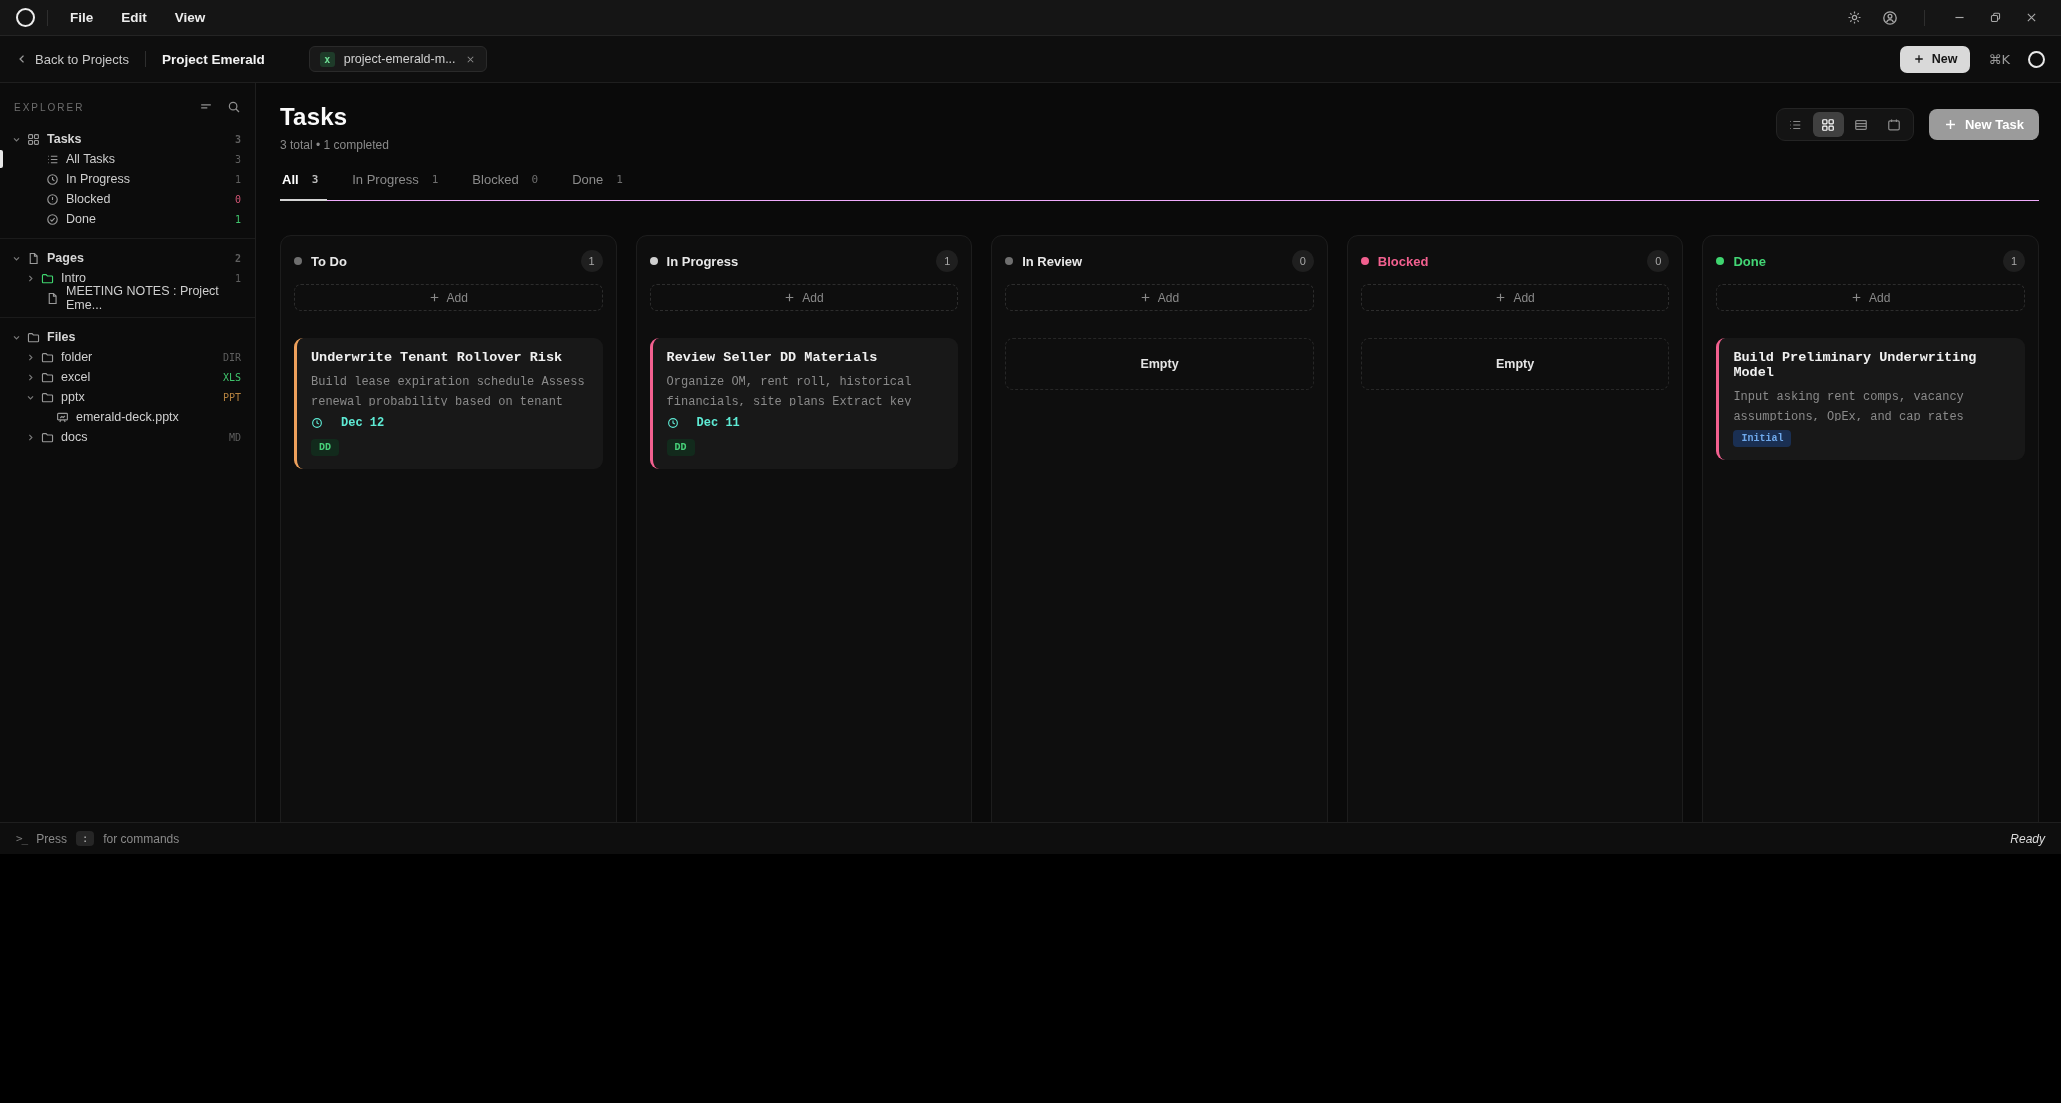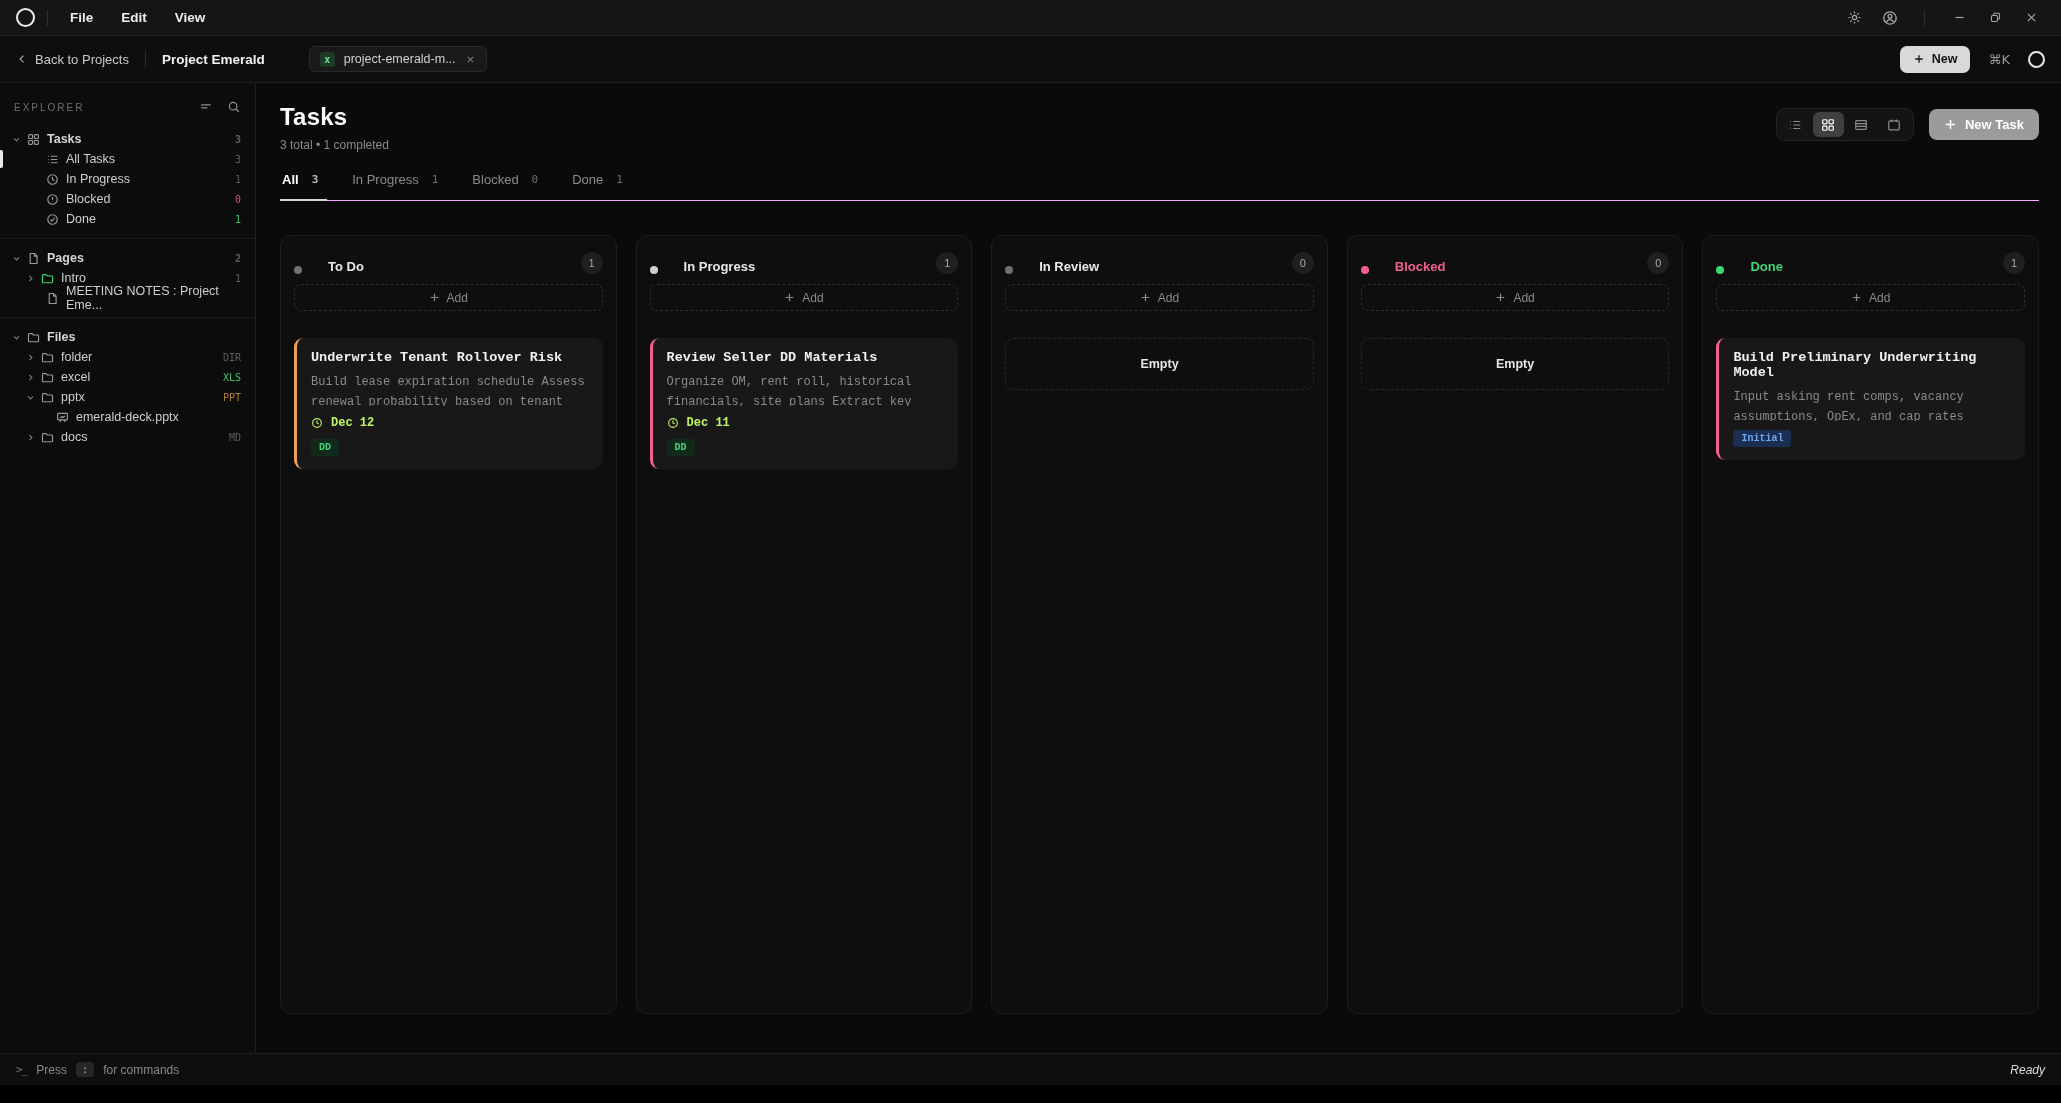--- a/index.html
+++ b/index.html
@@ -1,18 +1,18 @@
 <!DOCTYPE html>
 <html><head>
 <meta charset="utf-8">
 <style>
   * { margin:0; padding:0; box-sizing:border-box; }
   html,body { background:#000; }
   .app{
-    width:2061px; height:1085px; position:relative; overflow:hidden;
+    width:2061px; height:854px; position:relative; overflow:hidden;
     background:#0a0a0a; color:#e6e6e6;
     font-family:"Liberation Sans", sans-serif;
   }
   svg{ display:block; }
 
   
   .titlebar{ height:36px; background:#151515; border-bottom:1px solid #242424;
     display:flex; align-items:center; padding:0 16px; }
   .logo-ring{ width:19px; height:19px; border:2.5px solid #ededed; border-radius:50%; }
   .vsep{ width:1px; height:16px; background:#2e2e2e; margin:0 12px; }
@@ -83,36 +83,36 @@
   .tab:first-child{ padding-left:2px; }
   .tab .tabcount{ font-size:11px; color:#6e6e6e; font-family:"DejaVu Sans Mono", monospace; }
   .tab.active{ color:#ffffff; font-weight:700; }
   .tab.active .tabcount{ color:#bdbdbd; }
   .tab.active::after{ content:''; position:absolute; left:0; right:8px; bottom:-1px; height:2px; background:#d4d4d4; }
 
   
   .board{ display:flex; gap:19px; margin-top:34px; }
   .col{ flex:1; background:#0e0e0e; border:1px solid #1d1d1d; border-radius:11px;
     height:779px; padding:12px 13px; display:flex; flex-direction:column; }
-  .col-head{ display:flex; align-items:flex-end; gap:26px; height:26px; }
+  .col-head{ display:flex; align-items:center; gap:9px; height:26px; }
   .dot{ width:8px; height:8px; border-radius:50%; background:#6f6f6f; flex:none; }
   .dot.bright{ background:#cfcfcf; } .dot.pink{ background:#f2608f; } .dot.green{ background:#3fd56f; }
   .col-name{ font-size:13px; font-weight:700; color:#e8e8e8; }
   .col-name.pink{ color:#f2608f; } .col-name.green{ color:#43d675; }
   .col-badge{ margin-left:auto; width:22px; height:22px; border-radius:50%; background:#1f1f1f;
     color:#a8a8a8; font-size:11px; display:flex; align-items:center; justify-content:center; }
   .add-btn{ margin-top:10px; height:27px; border:1px dashed #2d2d2d; border-radius:7px;
     display:flex; align-items:center; justify-content:center; gap:7px; color:#8a8a8a; font-size:12px; }
   .cards{ margin-top:27px; display:flex; flex-direction:column; gap:12px; }
   .card{ background:#181818; border-radius:9px; padding:12px 14px 13px; border-left:3px solid transparent; cursor:default;font-family:Liberation Mono, monospace; }
   .card.accent-orange{ border-left-color:#eda05c; }
   .card.accent-pink{ border-left-color:#f2608f; }
   .card-title{ font-size:13.5px; font-weight:700; color:#f0f0f0; }
   .card-desc{ margin-top:7px; font-size:12px; line-height:20px; color:#8a8a8a; max-height:34px; overflow:hidden; }
-  .card-due{ margin-top:10px; display:flex; align-items:center; gap:8px; color:#bef264; font-size:12px; font-weight:600; }
+  .card-due{ margin-top:10px; display:flex; align-items:center; gap:18px; color:#5eead4; font-size:12px; font-weight:600; }
   .card-tags{ margin-top:9px; display:flex; gap:6px; }
   .tagpill{ font-size:10px; font-weight:700; padding:3px 8px; border-radius:4px; }
   .tagpill.dd{ background:#122a1c; color:#47d179; }
   .tagpill.initial{ background:#1a2f52; color:#6fa9ec; }
   .empty-box{ margin-top:27px; height:52px; border:1px dashed #272727; border-radius:8px;
     display:flex; align-items:center; justify-content:center; color:#e5e5e5; font-size:12.5px; font-weight:700; }
 
   
   .statusbar{ position:absolute; left:0; right:0; bottom:0; height:32px; background:#0e0e0e;
     border-top:1px solid #1f1f1f; display:flex; align-items:center; padding:0 16px;

